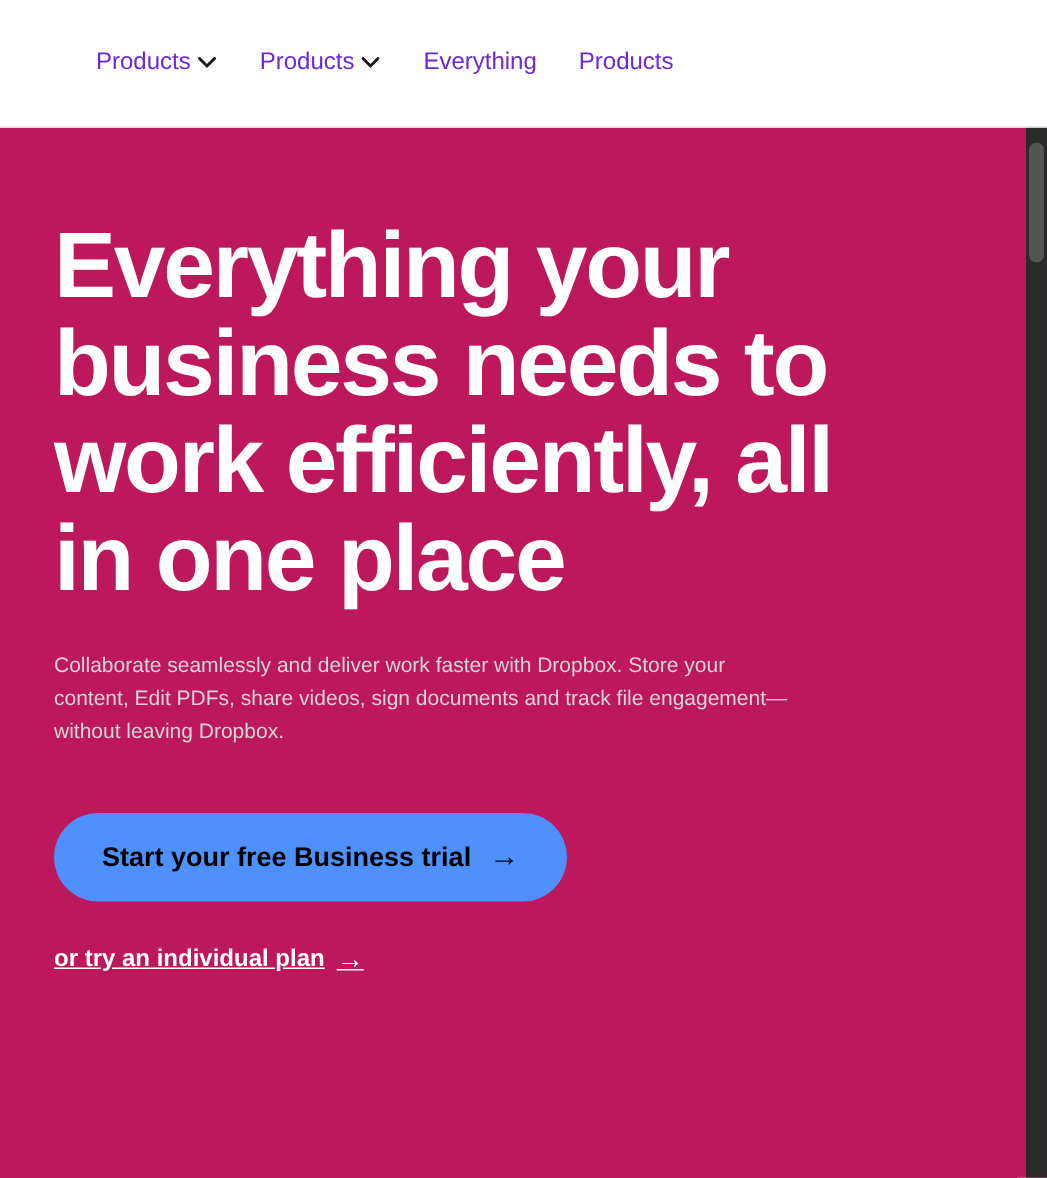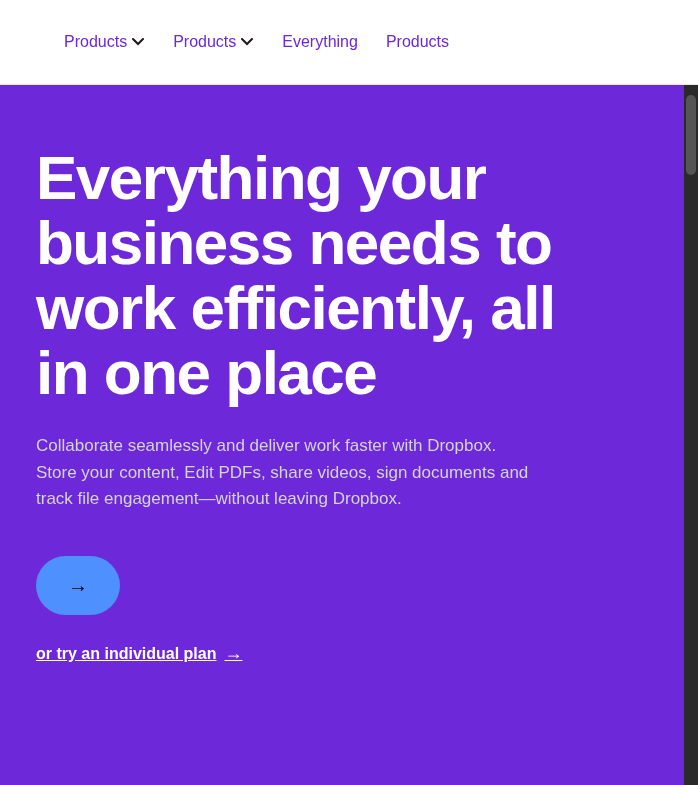--- a/index.html
+++ b/index.html
@@ -82,41 +82,41 @@
     .chevron-down {
       width: 14px;
       height: 14px;
       display: inline-flex;
       align-items: center;
       justify-content: center;
     }
 
     
     .hero {
-      background: #6d28d9;
+      background: #be185d;
       min-height: 700px;
       padding: 60px 36px 60px 36px;
       position: relative;
       display: flex;
       flex-direction: column;
       justify-content: flex-start;
     }
 
     .hero-title {
       font-size: 62px;
       font-weight: 700;
       color: #ffffff;
       line-height: 1.05;
       letter-spacing: -1.5px;
       margin-bottom: 28px;
       max-width: 580px;
     }
 
     .hero-subtitle {
-      font-size: 17px;
+      font-size: 14px;
       font-weight: 400;
       color: #d4d4d4;
       line-height: 1.55;
       max-width: 500px;
       margin-bottom: 44px;
     }
 
     .cta-button {
       display: inline-flex;
       align-items: center;
@@ -209,20 +209,21 @@
       <span>Products</span>
     </a>
   </div>
 </nav>
 
 <section class="hero">
   <h1 class="hero-title">Everything your business needs to work efficiently, all in one place</h1>
   <p class="hero-subtitle">Collaborate seamlessly and deliver work faster with Dropbox. Store your content, Edit PDFs, share videos, sign documents and track file engagement—without leaving Dropbox.</p>
 
   <a class="cta-button" href="#">
+    <span>Start your free Business trial</span>
     <span class="cta-arrow">→</span>
   </a>
 
   <a class="individual-link" href="#">
     <span>or try an individual plan</span>
     <span class="individual-link-arrow">→</span>
   </a>
 
   <div class="right-bar">
     <div class="scrollbar-thumb"></div>

